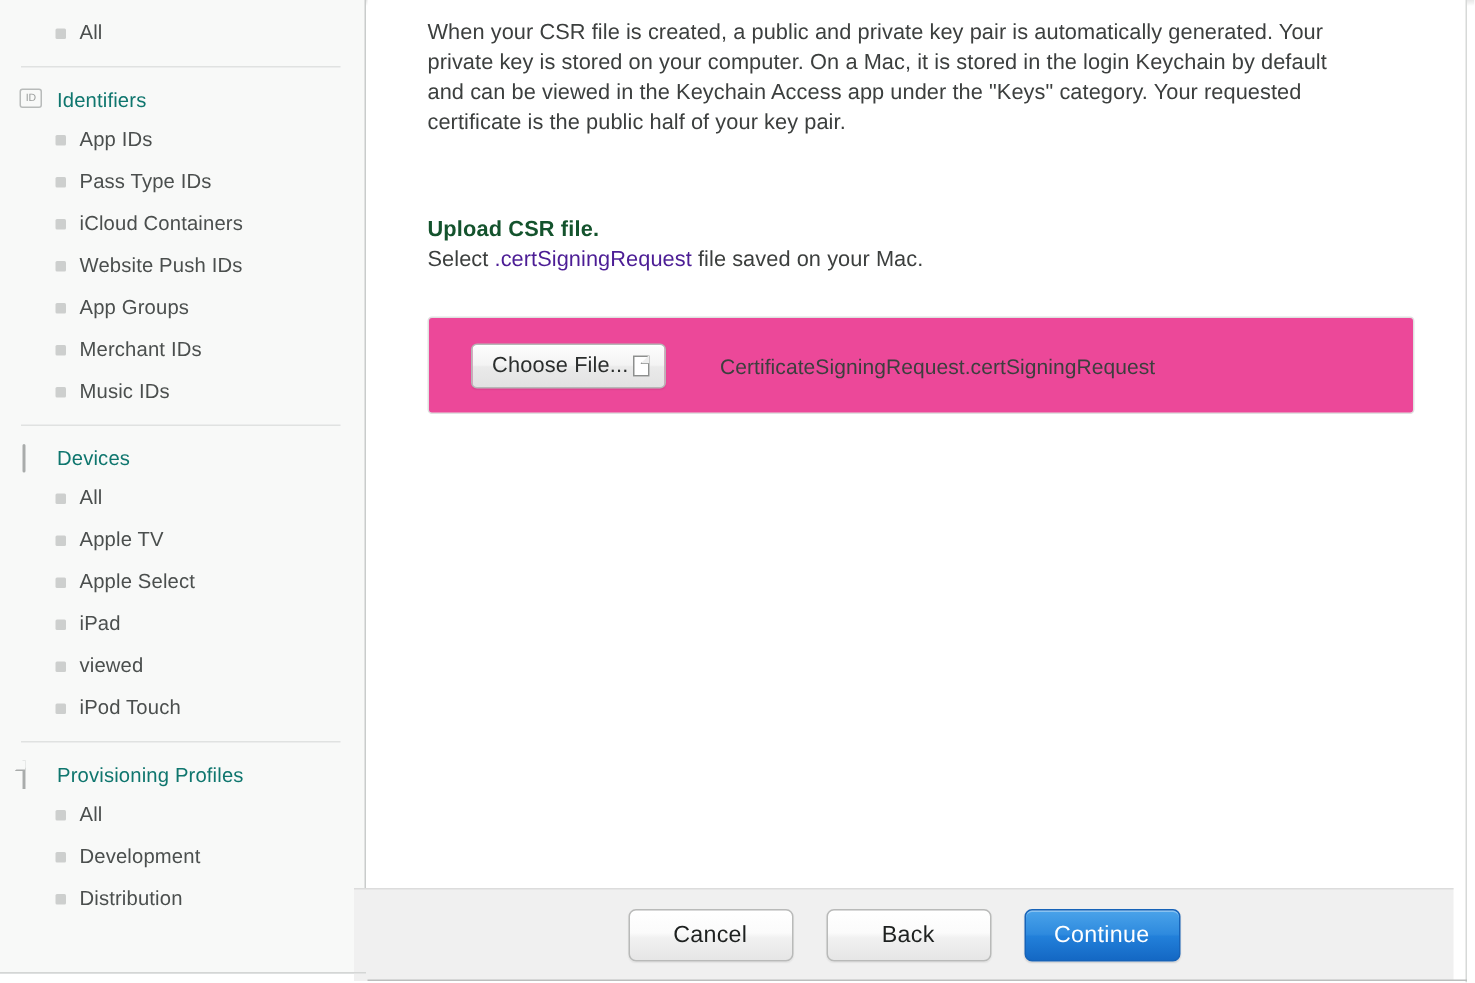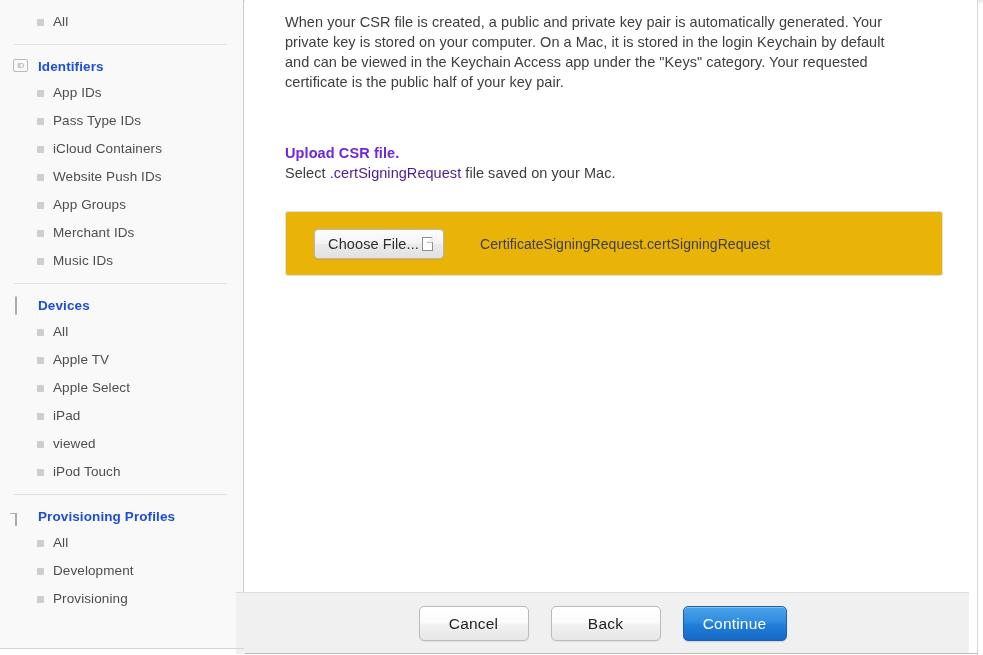--- a/index.html
+++ b/index.html
@@ -84,22 +84,22 @@
     cursor: default;
   }
   .nav-group .gicon {
     width: 15px; height: 16px;
     margin-right: 10px;
     flex: 0 0 auto;
     position: relative;
   }
   .nav-group .glabel {
     font-size: 13.5px;
-    font-weight: bold;
-    color: #1d4ed8;
+    font-weight: normal;
+    color: #0f766e;
     letter-spacing: 0.1px;
   }
 
   
   .icon-id {
     border: 1px solid #b8bbba;
     border-radius: 2px;
     width: 15px; height: 13px;
     display: flex; align-items: center; justify-content: center;
     margin-top: 1px;
@@ -176,39 +176,39 @@
     line-height: 20px;
     color: #3c3f3e;
     margin: 0;
     width: 625px;
     letter-spacing: 0.05px;
   }
 
   .section-title {
     font-size: 14.5px;
     font-weight: bold;
-    color: #6d28d9;
+    color: #14532d;
     margin: 53px 0 0 0;
     letter-spacing: 0.1px;
   }
   .section-sub {
     font-size: 14.5px;
     color: #3c3f3e;
     margin: 4px 0 0 0;
     letter-spacing: 0.05px;
   }
   .section-sub .muted {
     color: #4c1d95;
   }
 
   .upload-box {
     margin-top: 30px;
     width: 658px;
     height: 65px;
-    background: #eab308;
+    background: #ec4899;
     border: 1px solid #dfe1e0;
     border-radius: 3px;
     display: flex;
     align-items: center;
     padding-left: 28px;
   }
 
   .choose-file {
     height: 30px;
     min-width: 130px;
@@ -413,21 +413,21 @@
       <div class="nav-leaf">
         <span class="bullet"></span>
         <span class="label">All</span>
       </div>
       <div class="nav-leaf">
         <span class="bullet"></span>
         <span class="label">Development</span>
       </div>
       <div class="nav-leaf">
         <span class="bullet"></span>
-        <span class="label">Provisioning</span>
+        <span class="label">Distribution</span>
       </div>
 
     </div>
   </nav>
 
   <main class="main">
     <div class="content">
 
       <p class="para">When your CSR file is created, a public and private key pair is automatically generated. Your private key is stored on your computer. On a Mac, it is stored in the login Keychain by default and can be viewed in the Keychain Access app under the "Keys" category. Your requested certificate is the public half of your key pair.</p>
 

